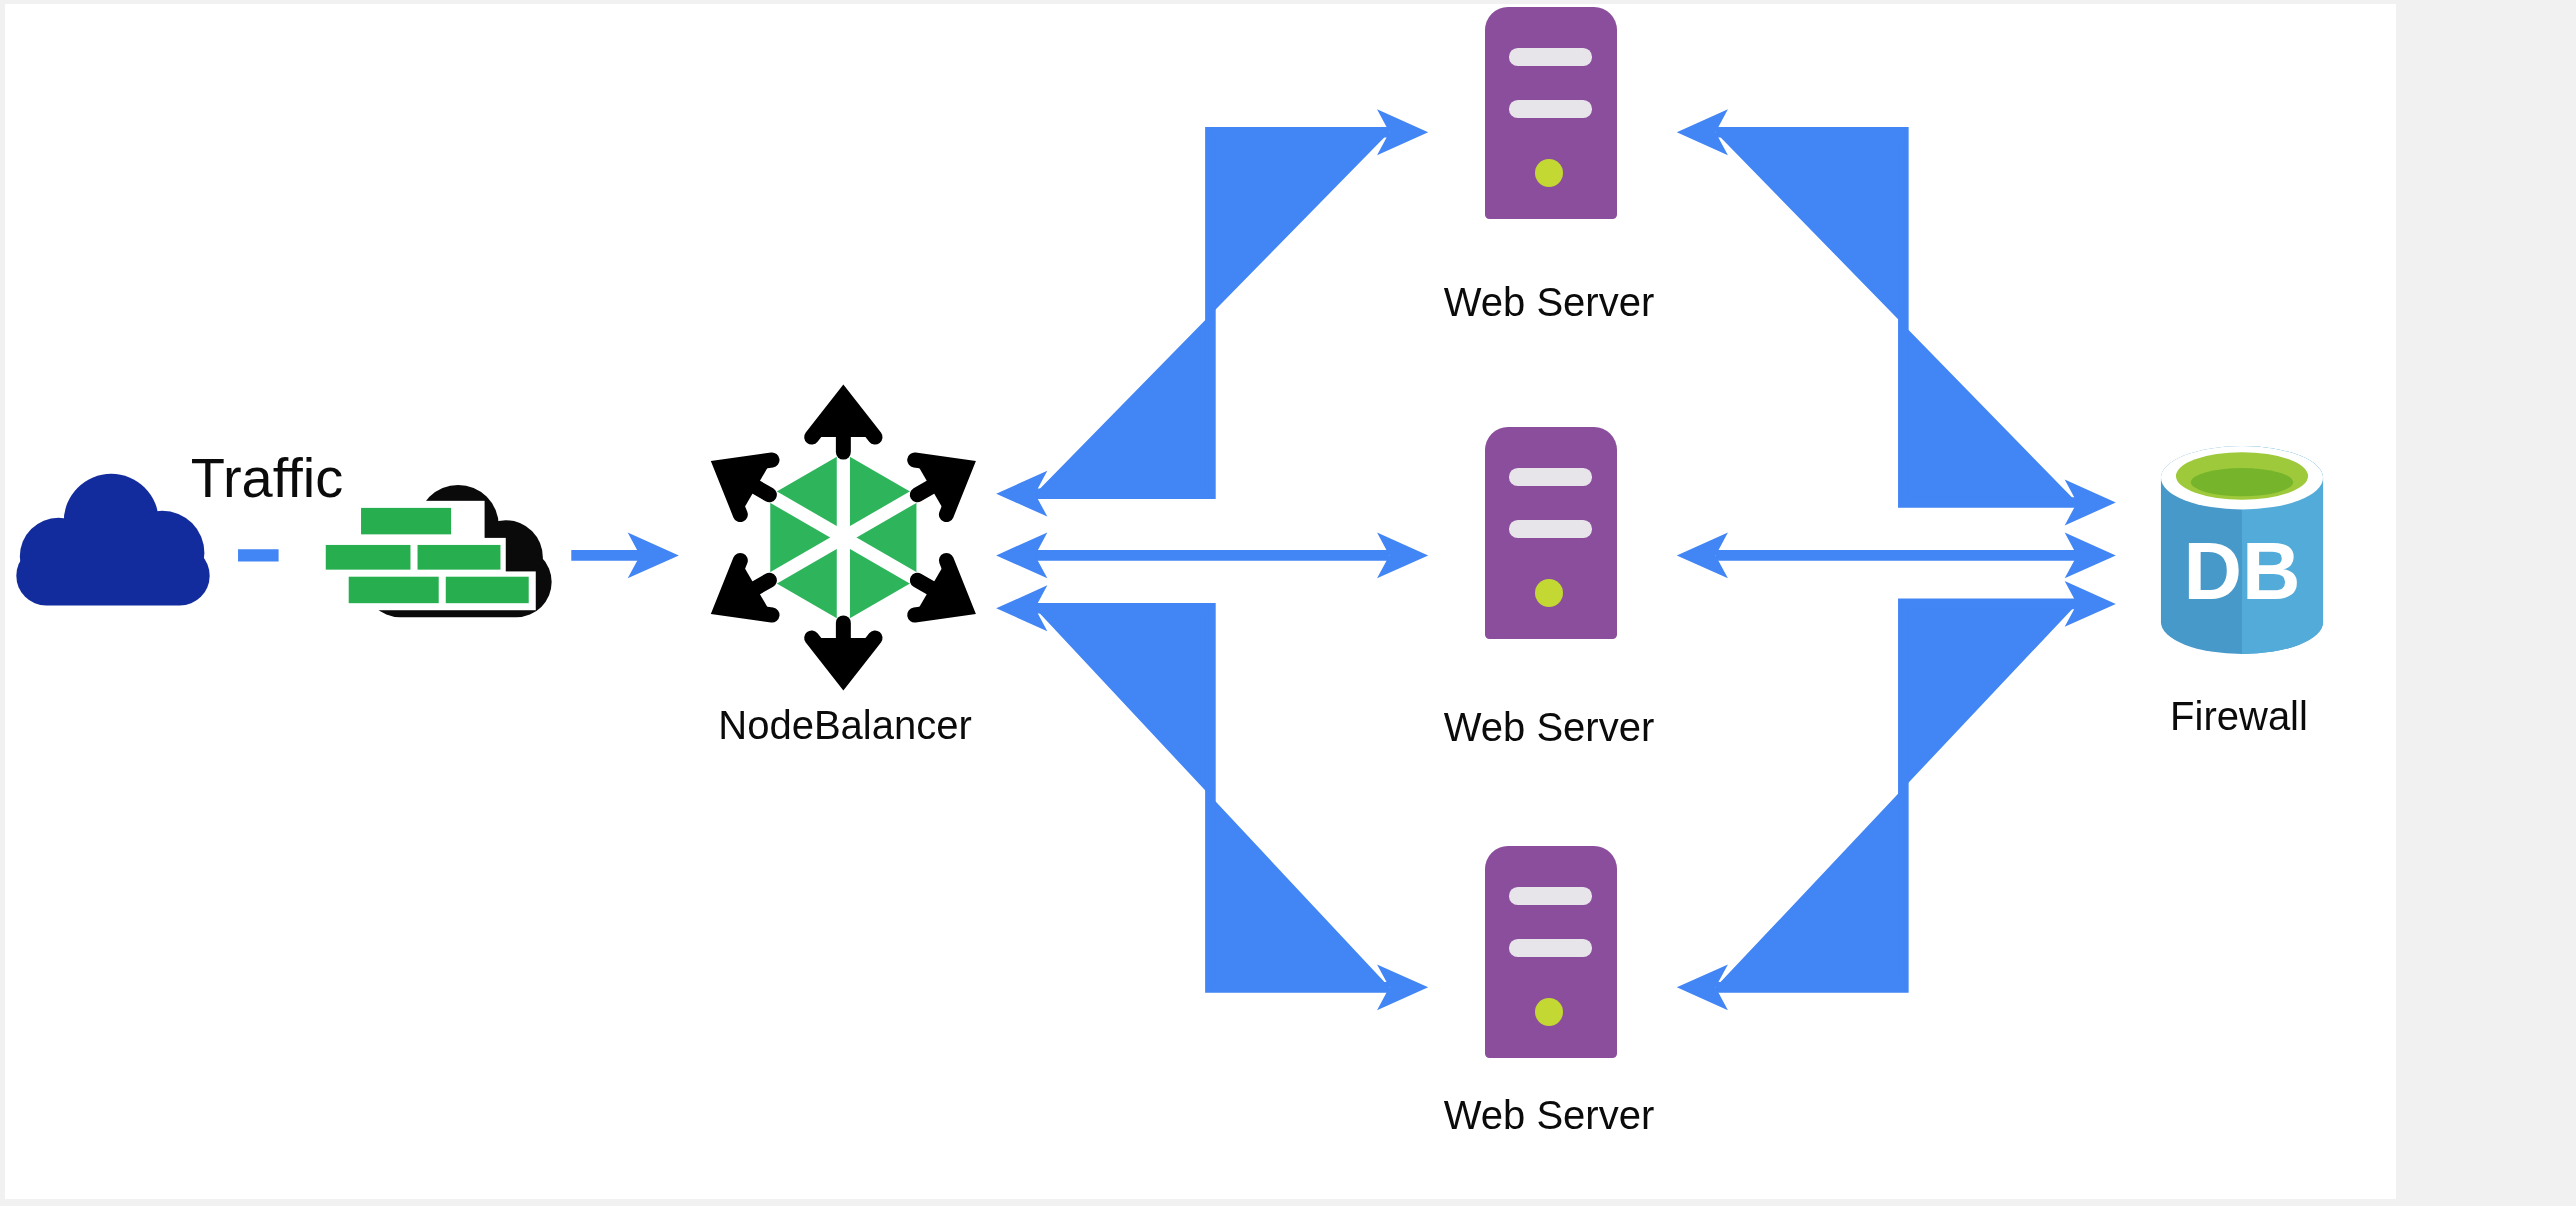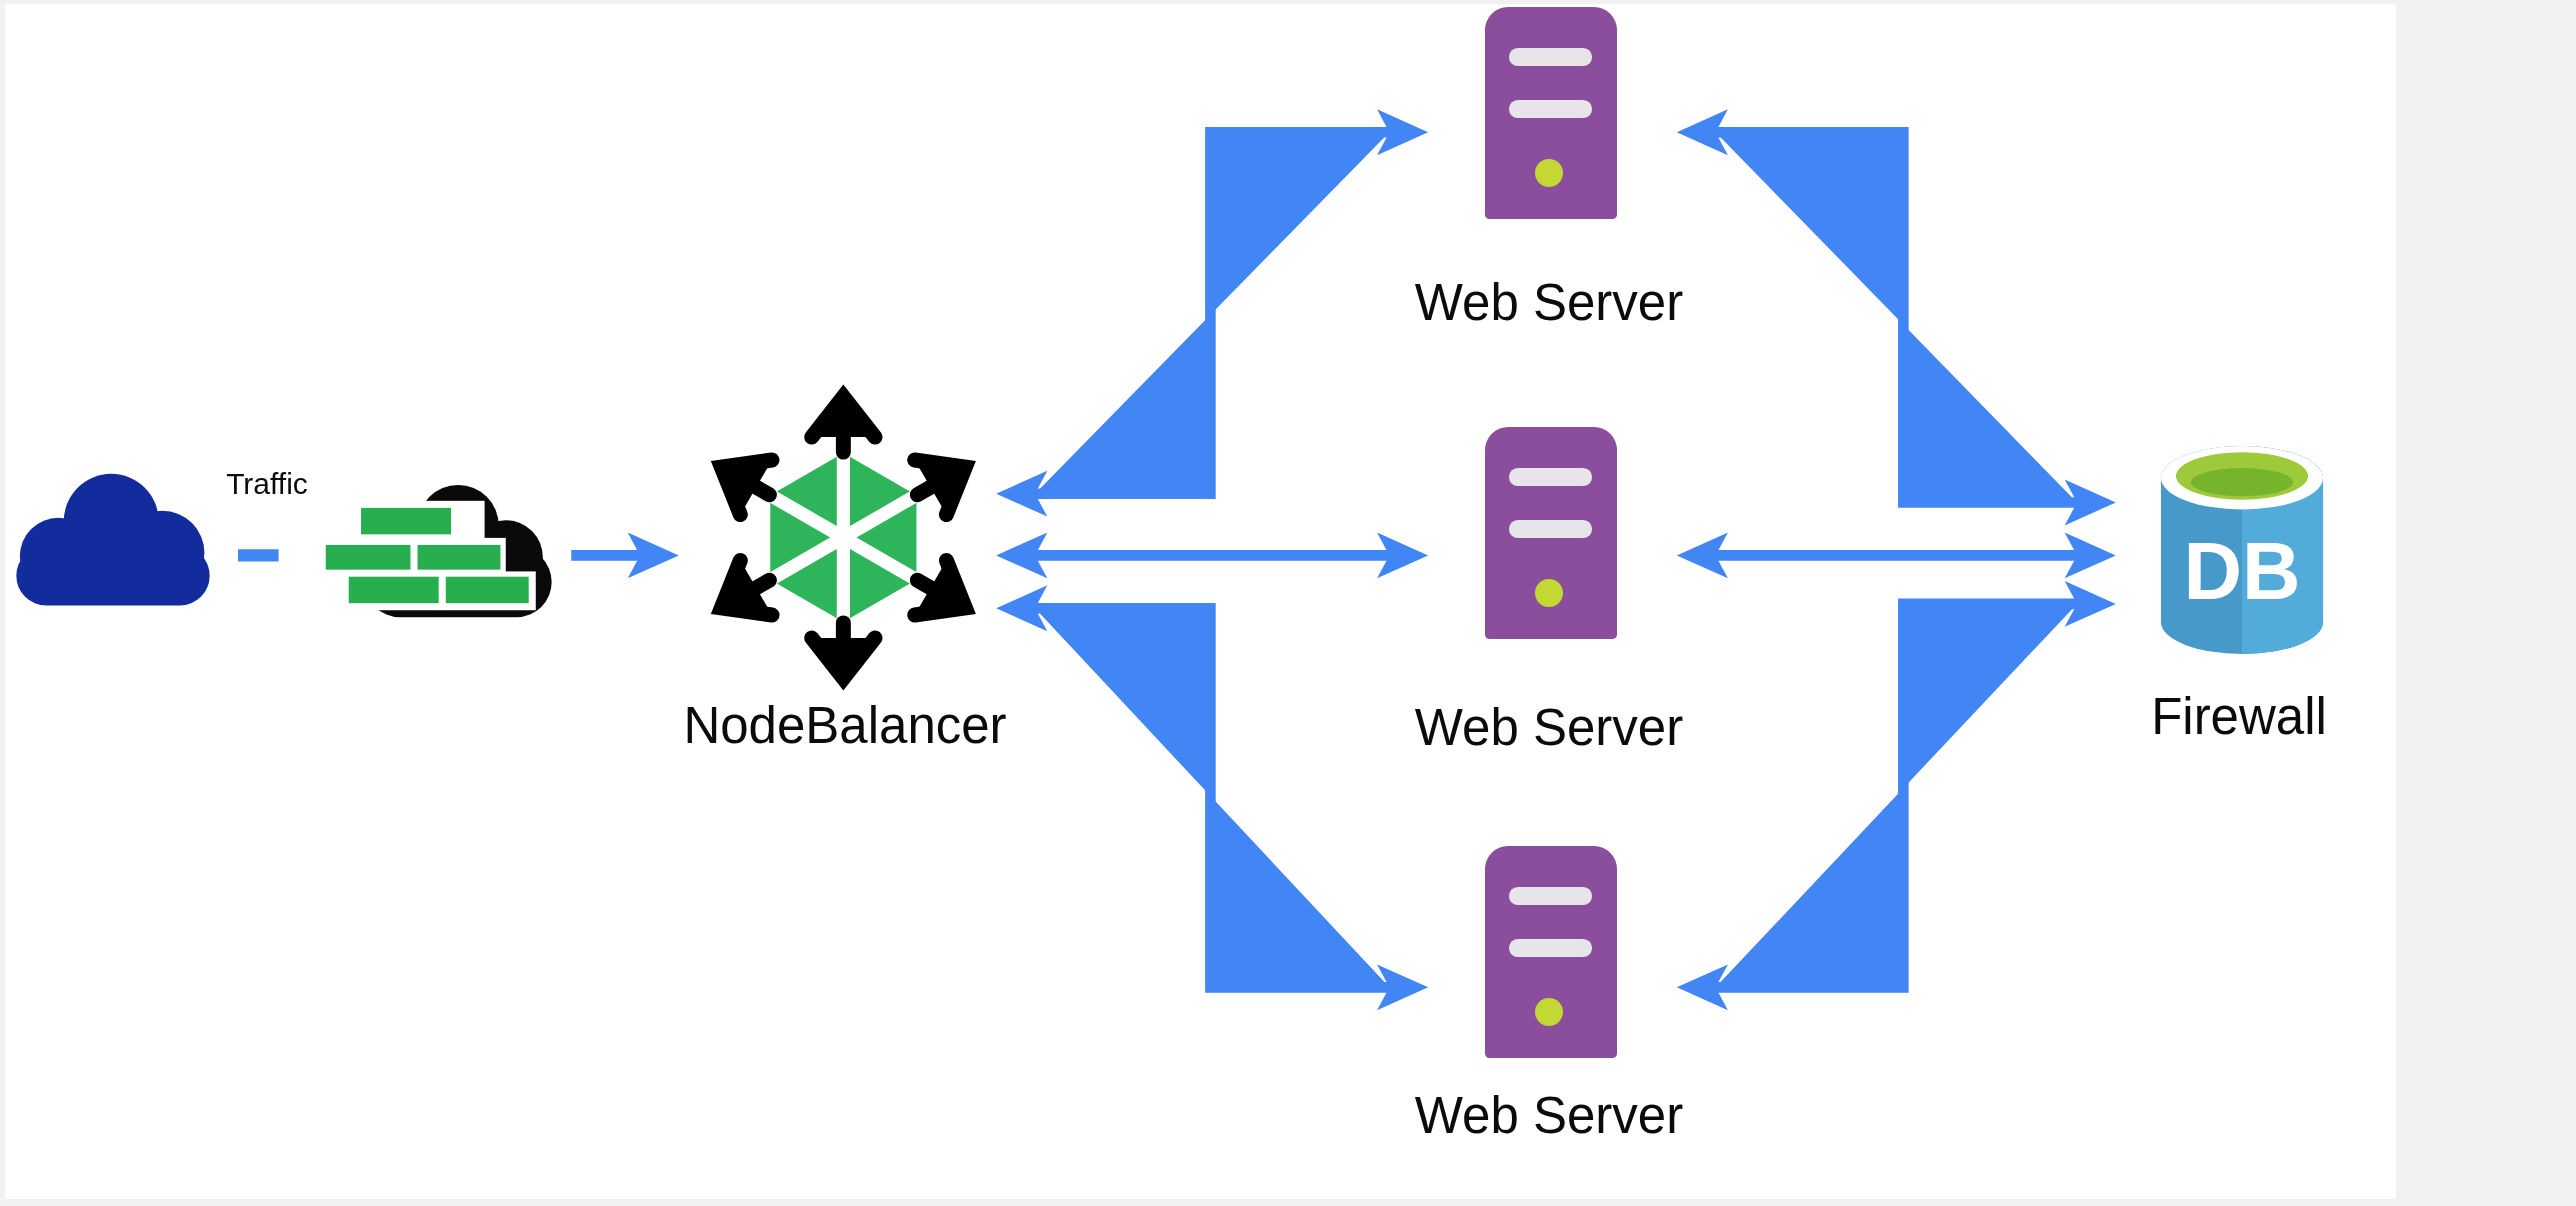--- a/index.html
+++ b/index.html
@@ -2,23 +2,23 @@
 <html style="font-size:14px"><head>
 <meta charset="utf-8">
 <style>
   html,body{margin:0;padding:0;background:#f1f1f2;font-family:"Liberation Sans",sans-serif;}
   .stage{position:relative;width:2576px;height:1206px;background:#f1f1f2;overflow:hidden;}
   .sheet{position:absolute;left:5.3px;top:3.5px;width:2391px;height:1195px;background:#ffffff;}
   .connectors{position:absolute;left:0;top:0;width:2576px;height:1206px;}
   .icon{position:absolute;}
   .label{
     position:absolute;transform:translate(-50%,-50%);
-    font-size:51px;color:#0b0b0b;white-space:nowrap;letter-spacing:0;
+    font-size:40px;color:#0b0b0b;white-space:nowrap;letter-spacing:0;
   }
-  .label.small{font-size:30px;margin-top:7px;}
+  .label.small{font-size:56px;}
   
   .srv{
     position:absolute;width:132px;height:212px;background:#8b4e9d;
     border-radius:23px 23px 4.4px 4.4px;
   }
   .srv .slot{position:absolute;left:24px;width:83px;height:17.6px;background:#e7e5e9;border-radius:8.8px;}
   .srv .slot.s1{top:41px;}
   .srv .slot.s2{top:93px;}
   .srv .led{position:absolute;left:50px;top:152px;width:28px;height:28px;background:#c3d832;border-radius:50%;}
 </style>

